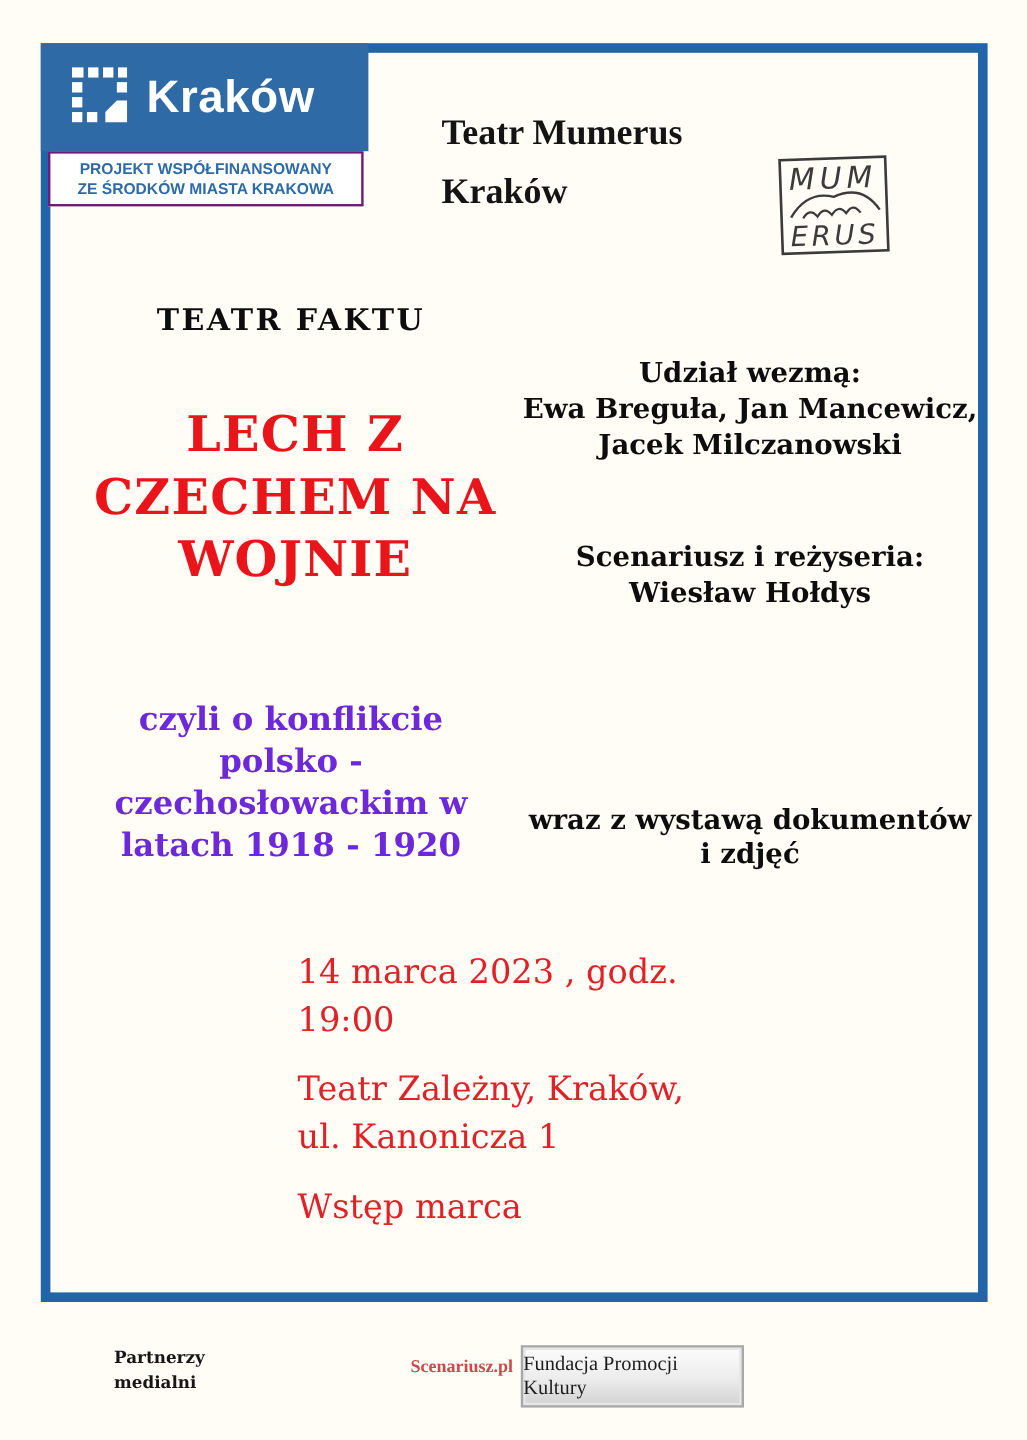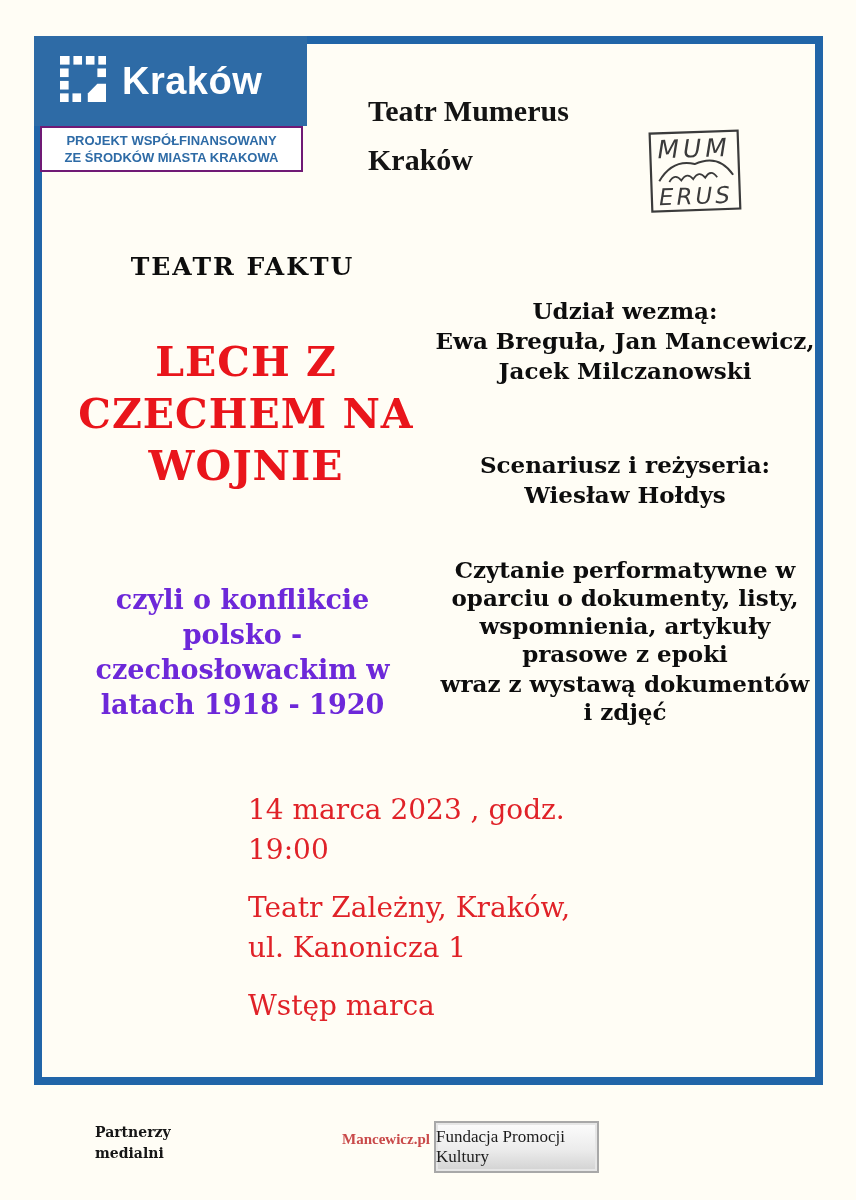--- a/index.html
+++ b/index.html
@@ -90,21 +90,21 @@
     color:#ffffff;font-family:"Liberation Sans", sans-serif;
     font-weight:bold;font-size:11px;line-height:13px;text-align:center;
     letter-spacing:0.5px;
   }
   .kulturatka{
     position:absolute;left:342px;top:1131px;
     font-family:"Liberation Serif", serif;font-weight:bold;
     font-size:15px;color:#c94a4a;
   }
   .fundacja-box{
-    position:absolute;left:434px;top:1121px;width:165px;height:52px;
+    position:absolute;left:434px;top:1121px;width:186px;height:52px;
     background:linear-gradient(180deg,#fcfcfc 0%,#ececec 55%,#d2d2d2 100%);
     border:2px solid #a8a8a8;box-sizing:border-box;
     box-shadow:0 0 0 2px #e6e6e6 inset;
     display:flex;align-items:center;justify-content:center;
     font-family:"Liberation Serif", serif;font-size:17px;color:#1c1c1c;
   }
 </style>
 </head>
 <body>
 
@@ -172,26 +172,20 @@
     <div>Udział wezmą:</div>
     <div>Ewa Breguła, Jan Mancewicz,</div>
     <div>Jacek Milczanowski</div>
   </div>
 
   <div class="rcol direction">
     <div>Scenariusz i reżyseria:</div>
     <div>Wiesław Hołdys</div>
   </div>
 
-  <div class="rcol desc">
-    <div>Czytanie performatywne w</div>
-    <div>oparciu o dokumenty, listy,</div>
-    <div>wspomnienia, artykuły</div>
-    <div>prasowe z  epoki</div>
-  </div>
 
   <div class="rcol desc2">
     <div>wraz z wystawą dokumentów</div>
     <div>i zdjęć</div>
   </div>
 
   <div class="event">
     <p>
       <span>14 marca 2023 , godz.</span><br>
       <span>19:00</span>
@@ -202,19 +196,19 @@
     </p>
     <p>Wstęp marca</p>
   </div>
 
   <div class="partners-label">
     <div>Partnerzy</div>
     <div>medialni</div>
   </div>
 
 
-  <div class="kulturatka">Mancewicz.pl</div>
+  <div class="kulturatka">Scenariusz.pl</div>
 
   <div class="fundacja-box">
     <span>Fundacja Promocji Kultury</span>
   </div>
 
 </div>
 
 </body></html>

